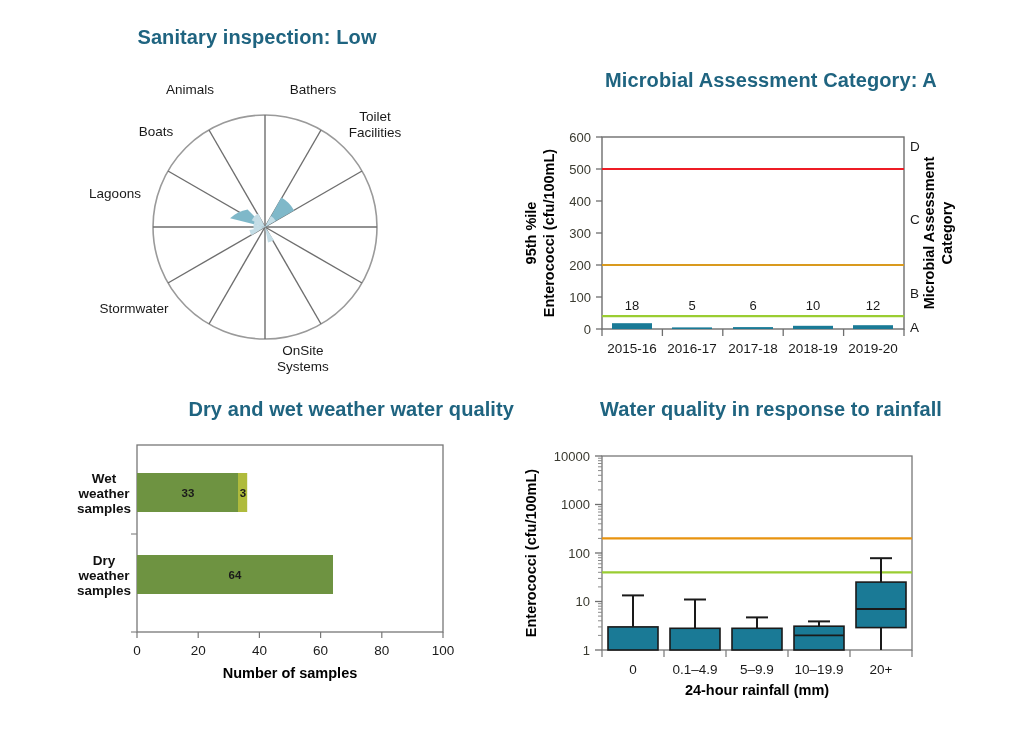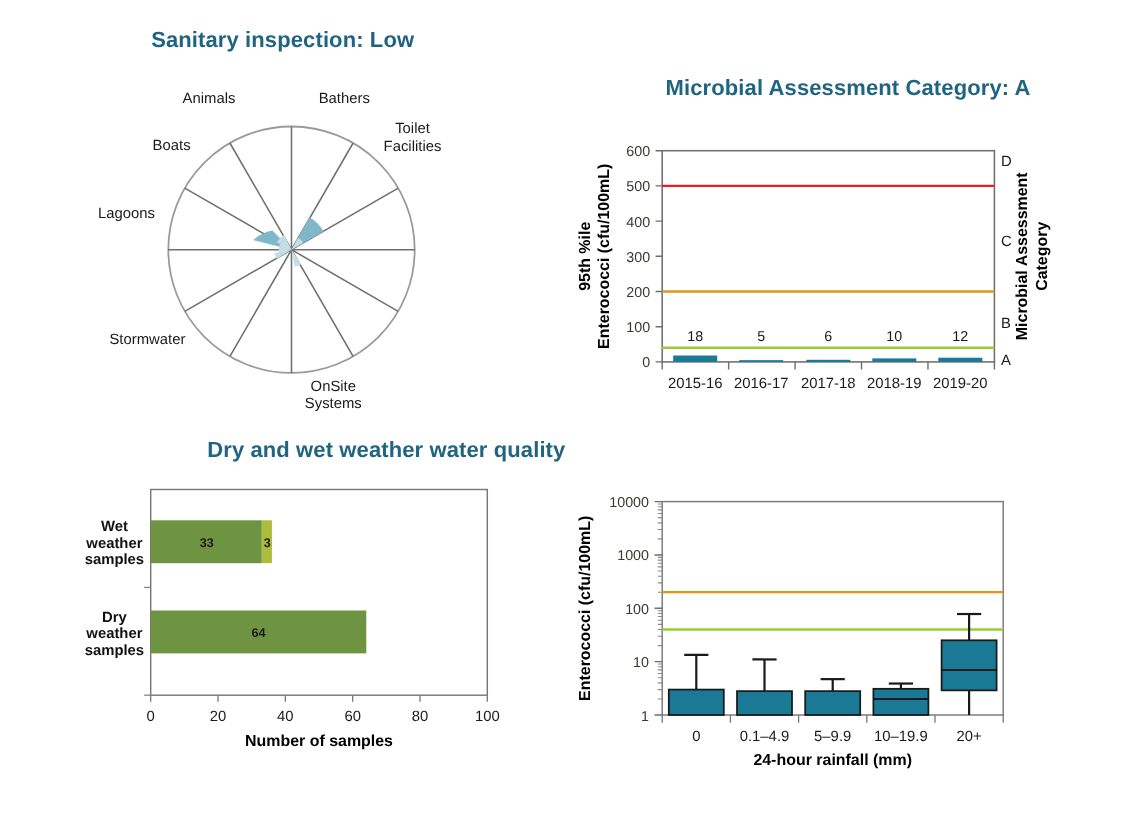--- a/index.html
+++ b/index.html
@@ -285,20 +285,21 @@
       <text class="ax-text-dark" x="381.8" y="220" text-anchor="middle">80</text>
       <text class="ax-text-dark" x="443" y="220" text-anchor="middle">100</text>
 
       <text class="ax-title" x="290" y="243" text-anchor="middle">Number of samples</text>
     </svg>
   </div>
 
 </div>
 
 <div class="panel" id="panel-rainfall">
+  <div class="panel-title">Water quality in response to rainfall</div>
 
   <div id="rf-wrap">
     <svg width="514" height="300" viewBox="0 0 514 300" xmlns="http://www.w3.org/2000/svg">
 
       <rect x="88" y="18" width="310" height="194" fill="#ffffff" stroke="#777777" stroke-width="1.3"></rect>
 
       <line x1="88" y1="100.3" x2="398" y2="100.3" stroke="#E8930F" stroke-width="2.2"></line>
       <line x1="88" y1="134.3" x2="398" y2="134.3" stroke="#9ACD32" stroke-width="2.2"></line>
 
       <g>

